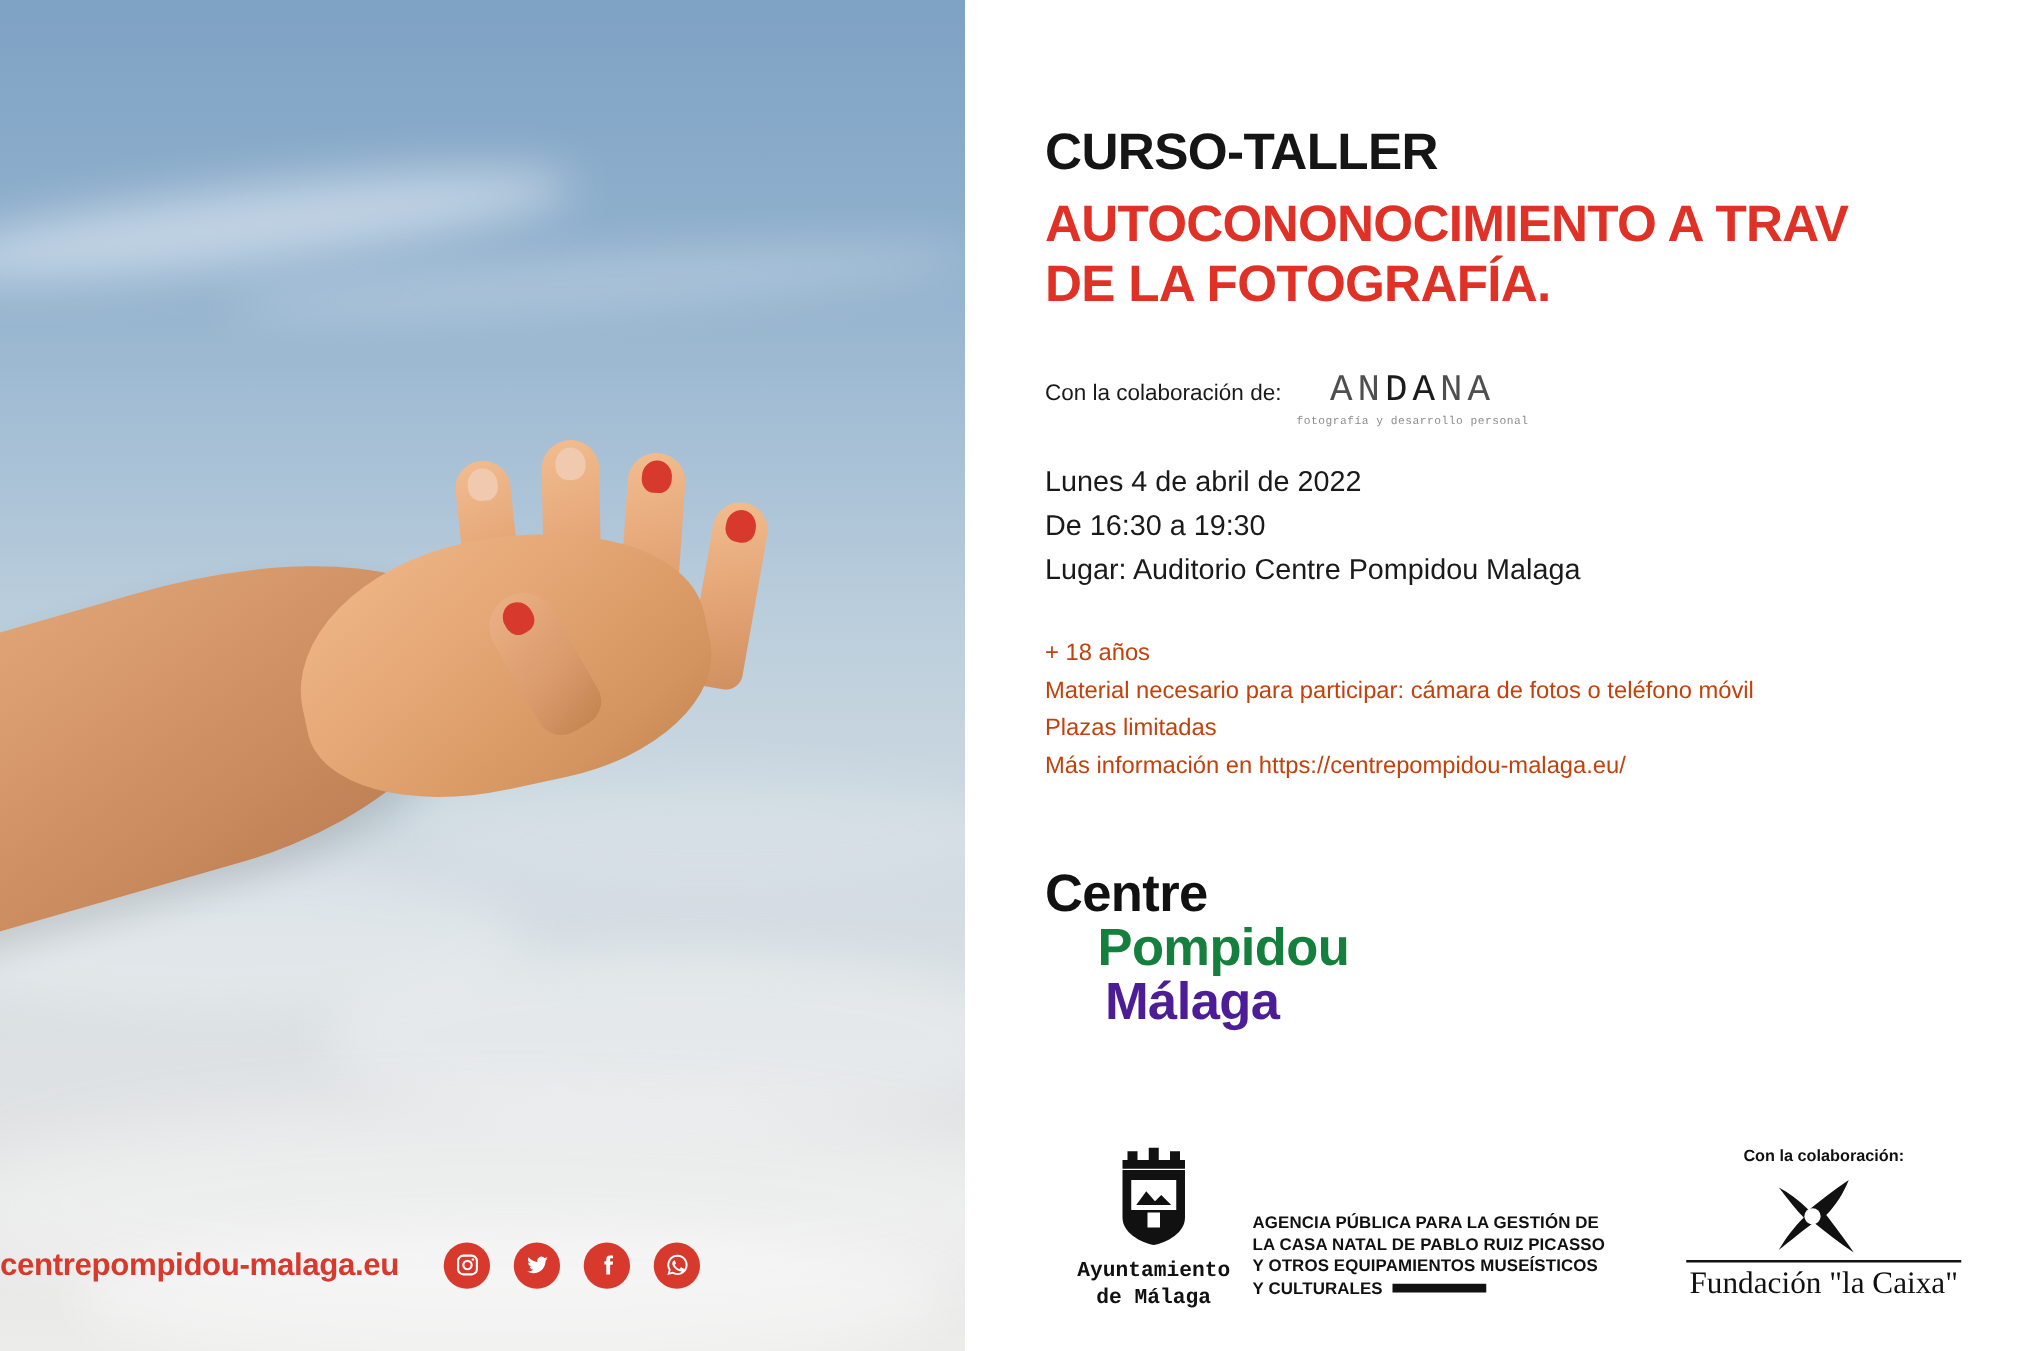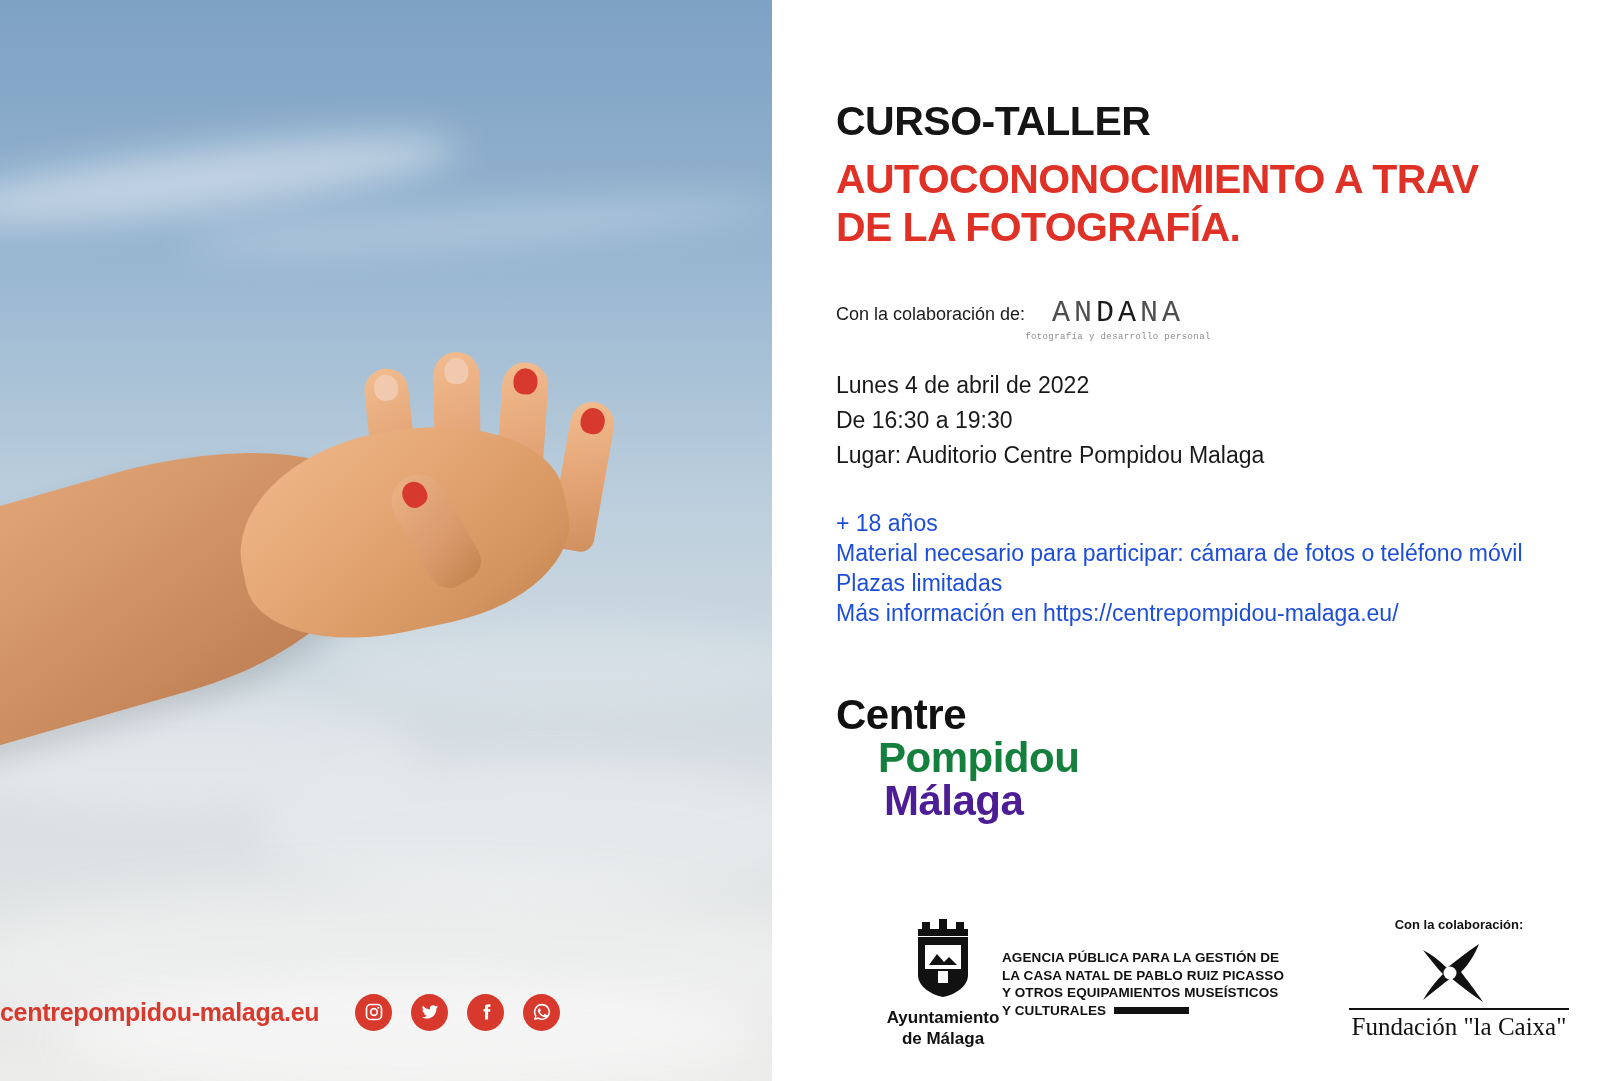--- a/index.html
+++ b/index.html
@@ -171,20 +171,21 @@
     color: #e03127;
     letter-spacing: -0.6px;
     white-space: nowrap;
   }
   .collab-line {
     position: absolute;
     left: 64px;
     top: 296px;
     display: flex;
     align-items: flex-start;
+    gap: 12px;
   }
   .collab-label {
     font-size: 18px;
     color: #1a1a1a;
     padding-top: 8px;
   }
   .andana {
     display: flex;
     flex-direction: column;
     align-items: center;
@@ -215,23 +216,23 @@
     line-height: 35px;
     color: #1a1a1a;
   }
   .notes {
     position: absolute;
     left: 64px;
     top: 508px;
     width: 760px;
   }
   .notes .n-line {
-    font-size: 23px;
+    font-size: 19px;
     line-height: 30px;
-    color: #1d4ed8;
+    color: #c2410c;
   }
 
   .cp-logo {
     position: absolute;
     left: 64px;
     top: 694px;
     font-weight: bold;
     line-height: 1.02;
   }
   .cp-logo .l1 { font-size: 42px; color: #111111; letter-spacing: -0.5px; }
@@ -241,40 +242,41 @@
   
   .bottom-logos {
     position: absolute;
     left: 0;
     bottom: 26px;
     width: 849px;
     height: 190px;
   }
   .ayto {
     position: absolute;
-    left: 96px;
+    left: 76px;
     bottom: 6px;
     width: 150px;
     text-align: center;
+    font-family: Liberation Mono, monospace;
   }
   .ayto-shield {
     width: 62px;
     height: 78px;
     margin: 0 auto 6px auto;
   }
   .ayto-text {
     font-size: 17px;
     font-weight: bold;
     color: #111;
     line-height: 21px;
   }
   .agencia {
     position: absolute;
     left: 230px;
-    bottom: 36px;
+    bottom: 16px;
     width: 300px;
   }
   .agencia-text {
     font-size: 13.5px;
     font-weight: bold;
     color: #111;
     line-height: 17.5px;
     letter-spacing: 0.1px;
   }
   .agencia-rule {

